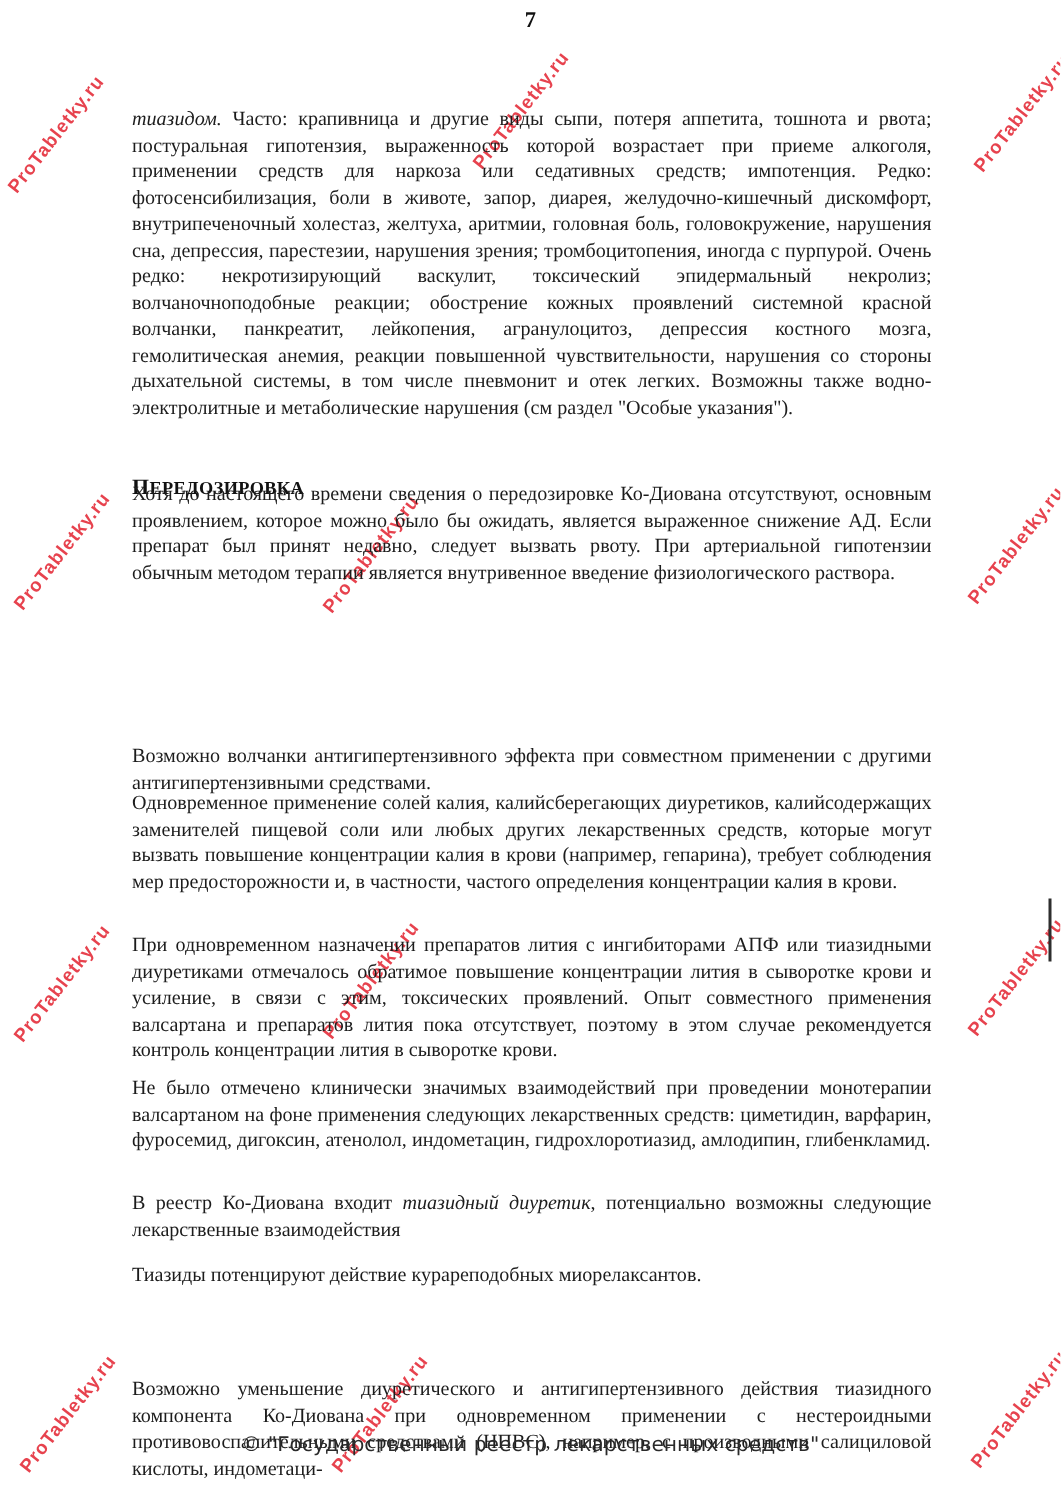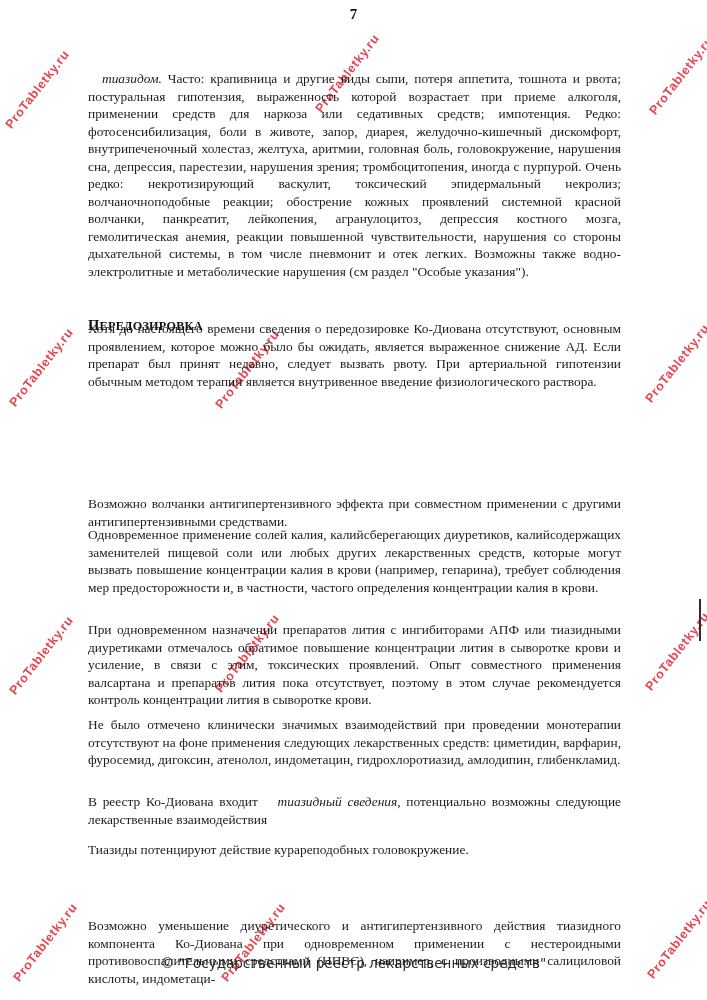--- a/index.html
+++ b/index.html
@@ -14,21 +14,21 @@
   .pagenum{
     position:absolute;top:6px;left:0;width:707px;
     text-align:center;font-size:15px;font-weight:600;color:#111;
   }
   .block{
     position:absolute;left:88px;width:533px;
     font-size:13.4px;line-height:17.5px;
     text-align:justify;
     color:#1c1c1c;
   }
-  .block i{font-style:italic;margin-left:14px;}
+  .block i{font-style:italic;}
   .sec-title{
     position:absolute;left:88px;width:533px;
     font-weight:bold;font-size:12.2px;letter-spacing:0.25px;
     color:#111;text-align:left;margin-top:24px;
   }
   .sec-title::first-letter{font-size:14.6px;}
   .watermark{
     position:absolute;
     font-family:"Liberation Sans", sans-serif;
     font-size:12.5px;font-weight:bold;letter-spacing:0.7px;
@@ -79,27 +79,27 @@
   <div class="block" style="top:320px">Хотя до настоящего времени сведения о передозировке Ко-Диована отсутствуют, основным проявлением, которое можно было бы ожидать, является выраженное снижение АД. Если препарат был принят недавно, следует вызвать рвоту. При артериальной гипотензии обычным методом терапии является внутривенное введение физиологического раствора.</div>
 
 
 
   <div class="block" style="top:495px">Возможно волчанки антигипертензивного эффекта при совместном применении с другими антигипертензивными средствами.</div>
 
   <div class="block" style="top:526px">Одновременное применение солей калия, калийсберегающих диуретиков, калийсодержащих заменителей пищевой соли или любых других лекарственных средств, которые могут вызвать повышение концентрации калия в крови (например, гепарина), требует соблюдения мер предосторожности и, в частности, частого определения концентрации калия в крови.</div>
 
   <div class="block" style="top:621px">При одновременном назначении препаратов лития с ингибиторами АПФ или тиазидными диуретиками отмечалось обратимое повышение концентрации лития в сыворотке крови и усиление, в связи с этим, токсических проявлений. Опыт совместного применения валсартана и препаратов лития пока отсутствует, поэтому в этом случае рекомендуется контроль концентрации лития в сыворотке крови.</div>
 
-  <div class="block" style="top:716px">Не было отмечено клинически значимых взаимодействий при проведении монотерапии отсутствуют на фоне применения следующих лекарственных средств: циметидин, варфарин, фуросемид, дигоксин, атенолол, индометацин, гидрохлоротиазид, амлодипин, глибенкламид.</div>
+  <div class="block" style="top:716px">Не было отмечено клинически значимых взаимодействий при проведении монотерапии валсартаном на фоне применения следующих лекарственных средств: циметидин, варфарин, фуросемид, дигоксин, атенолол, индометацин, гидрохлоротиазид, амлодипин, глибенкламид.</div>
 
   <div class="block" style="top:793px">
-    <span>В реестр Ко-Диована входит </span><i>тиазидный сведения</i><span>, потенциально возможны следующие лекарственные взаимодействия</span>
+    <span>В реестр Ко-Диована входит </span><i>тиазидный диуретик</i><span>, потенциально возможны следующие лекарственные взаимодействия</span>
   </div>
 
-  <div class="block" style="top:841px">Тиазиды потенцируют действие курареподобных головокружение.</div>
+  <div class="block" style="top:841px">Тиазиды потенцируют действие курареподобных миорелаксантов.</div>
 
   <div class="block" style="top:917px">Возможно уменьшение диуретического и антигипертензивного действия тиазидного компонента Ко-Диована при одновременном применении с нестероидными противовоспалительными средствами (НПВС), например, с производными салициловой кислоты, индометаци-</div>
 
   <div class="scan-mark"></div>
 
   <div class="footer">© "Государственный реестр лекарственных средств"</div>
 
 </div>
 
 </body></html>

